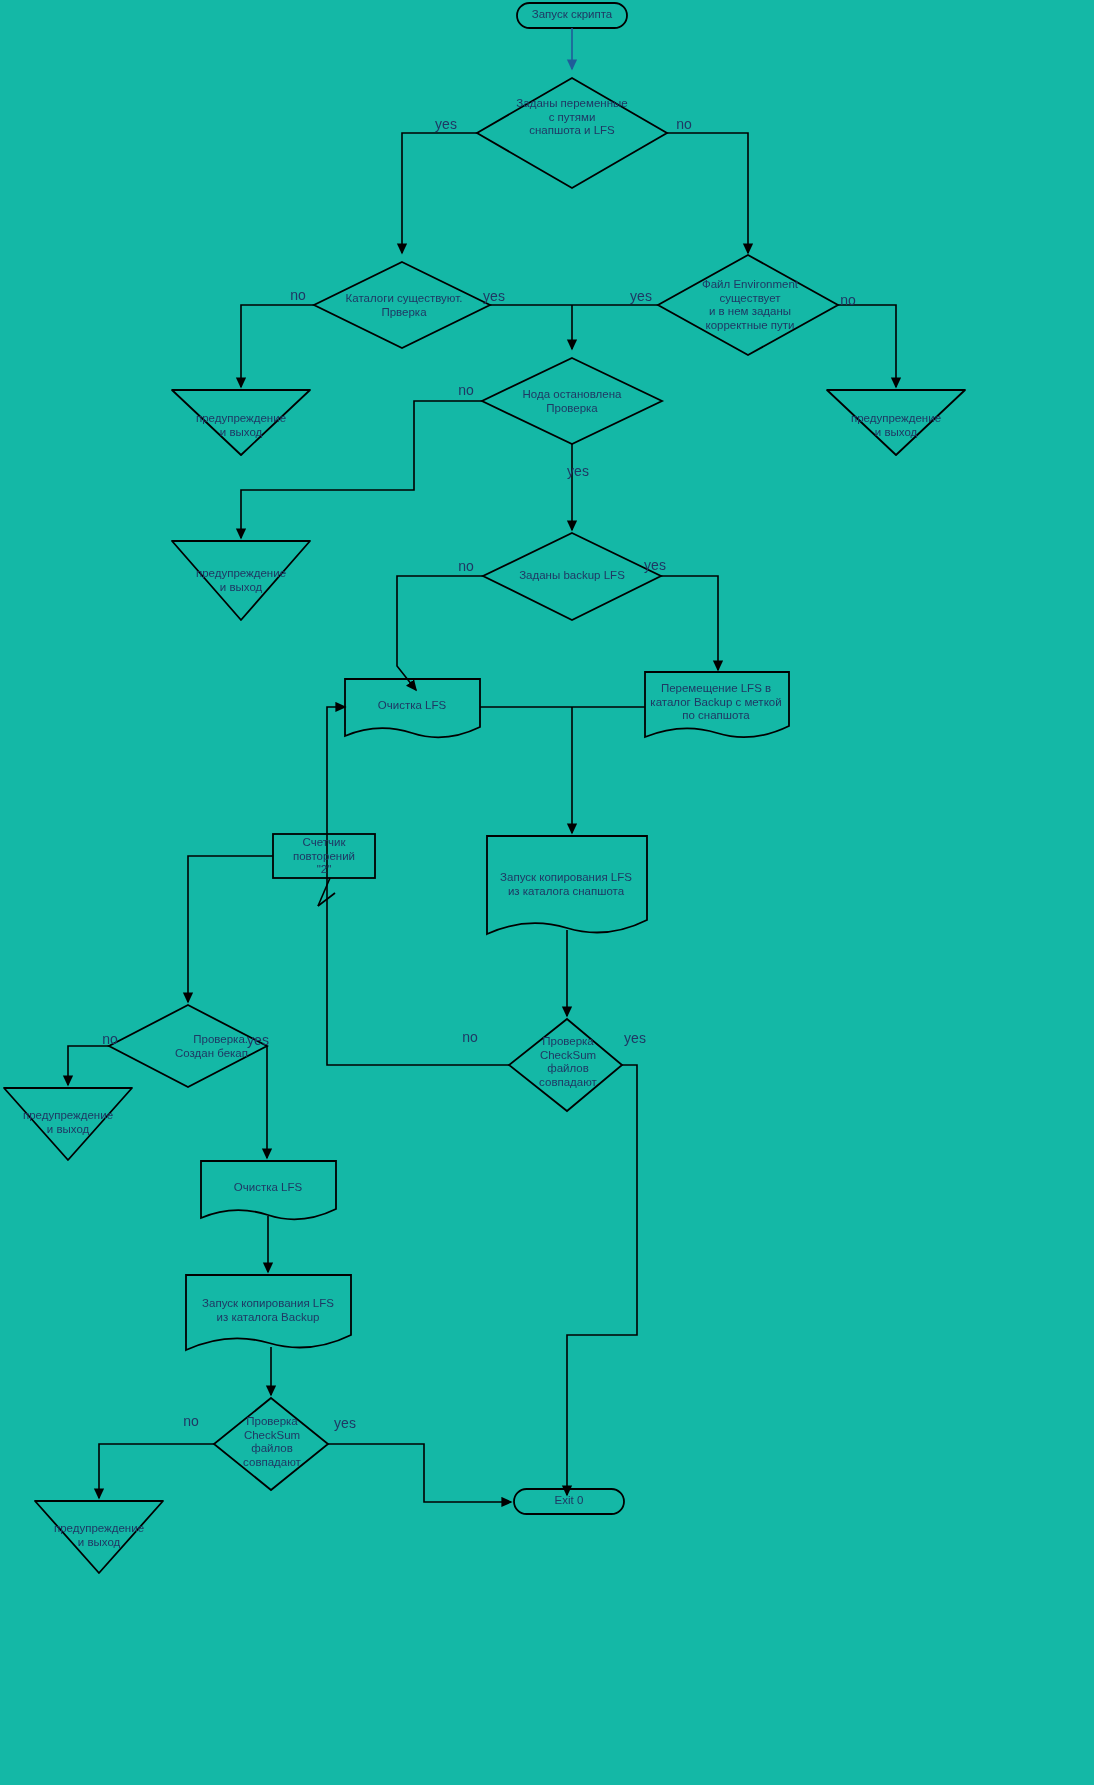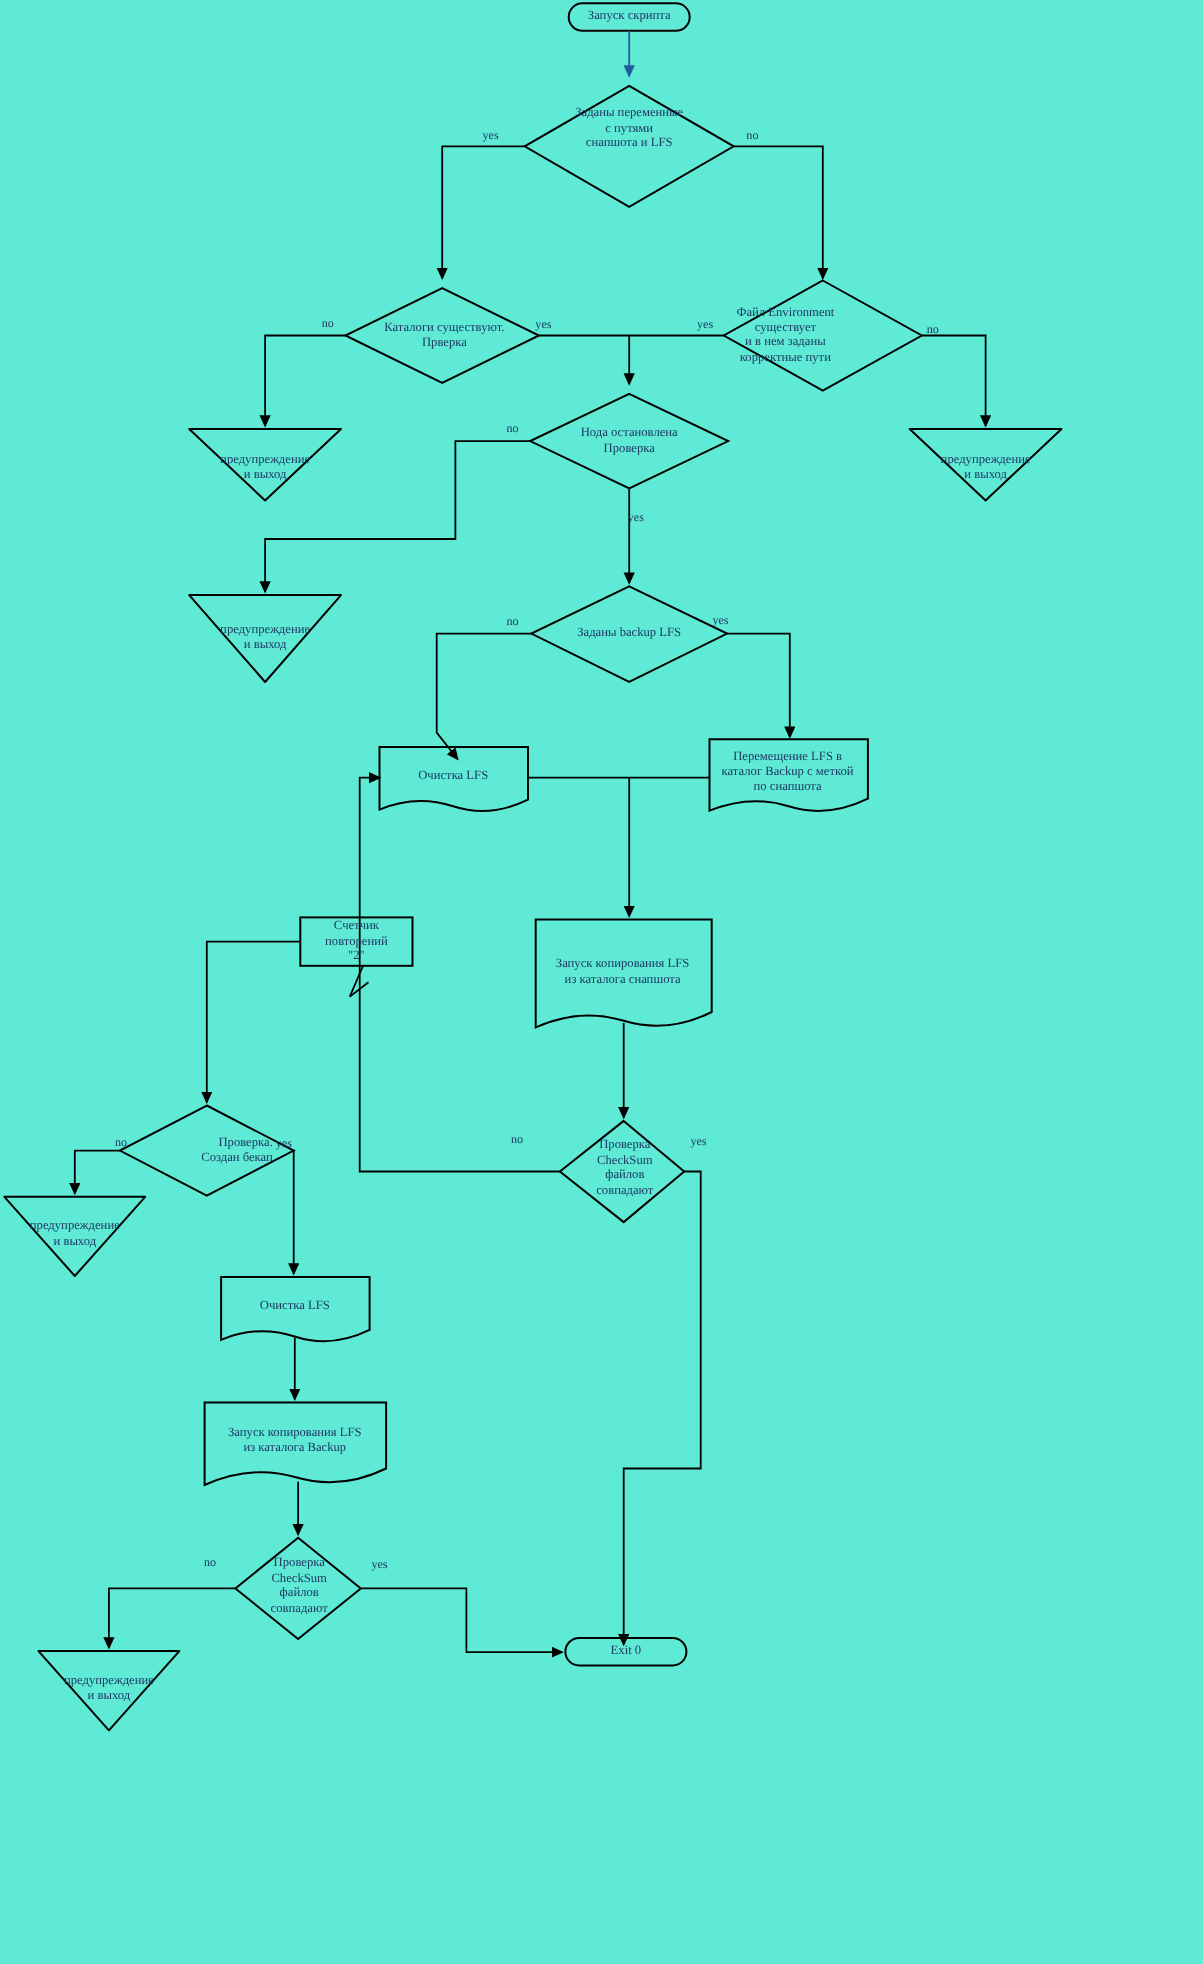--- a/index.html
+++ b/index.html
@@ -1,21 +1,21 @@
 <!DOCTYPE html>
 <html><head>
 <meta charset="utf-8">
 <style>
   html,body{margin:0;padding:0;background:#ffffff;}
-  #page{position:relative;width:1094px;height:1785px;background:#5eead4;
-        font-family:Liberation Serif, serif;overflow:hidden;}
+  #page{position:relative;width:1094px;height:1785px;background:#14b8a6;
+        font-family:Liberation Sans, sans-serif;overflow:hidden;}
   svg.layer{position:absolute;left:0;top:0;width:1094px;height:1785px;}
   .nodetext{position:absolute;color:#1f3864;font-size:11.5px;line-height:13.5px;
             text-align:center;white-space:pre-line;pointer-events:none;}
-  .edgelabel{position:absolute;color:#1f3864;font-size:11px;line-height:13px;
+  .edgelabel{position:absolute;color:#1f3864;font-size:14px;line-height:13px;
              text-align:left;white-space:nowrap;}
   .ctr{transform:translate(-50%,-50%);}
 </style>
 </head>
 <body>
 
 <div id="page">
 
   <svg class="layer" viewBox="0 0 1094 1785">
     <defs>
@@ -124,21 +124,21 @@
 
   <div class="nodetext ctr" style="left:572px;top:15px;width:110px;">Запуск скрипта</div>
 
   <div class="nodetext ctr" style="left:572px;top:117px;width:130px;">Заданы переменные
 с путями
 снапшота и LFS</div>
 
   <div class="nodetext ctr" style="left:404px;top:305px;width:150px;">Каталоги существуют.
 Прверка</div>
 
-  <div class="nodetext ctr" style="left:714px;top:305px;width:140px;">Файл Environment
+  <div class="nodetext ctr" style="left:750px;top:305px;width:140px;">Файл Environment
 существует
 и в нем заданы
 корректные пути</div>
 
   <div class="nodetext ctr" style="left:241px;top:425px;width:120px;">предупреждение
 и выход</div>
 
   <div class="nodetext ctr" style="left:896px;top:425px;width:120px;">предупреждение
 и выход</div>
 

